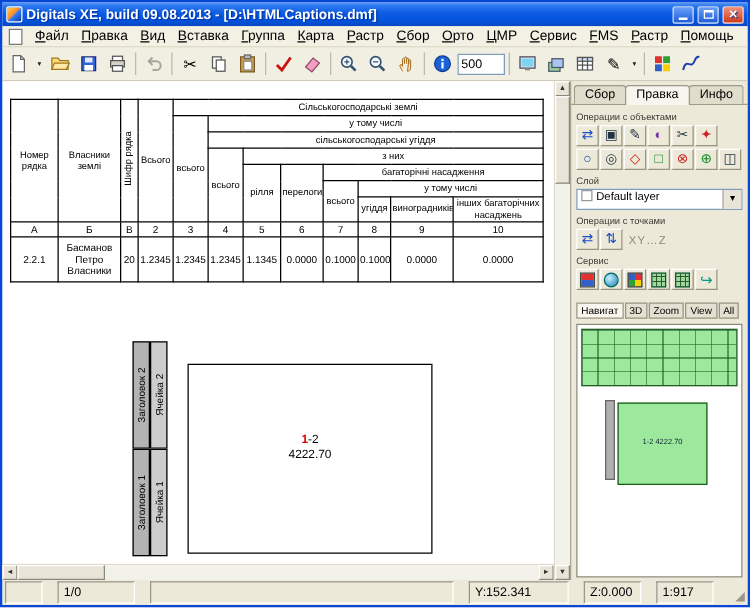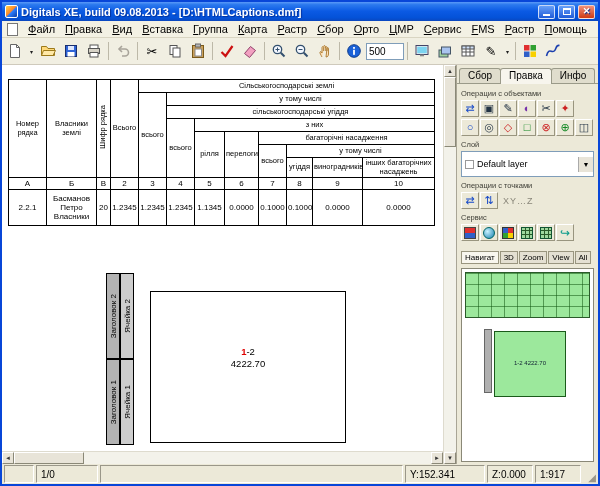--- a/index.html
+++ b/index.html
@@ -74,42 +74,42 @@
   .tabs{flex:0 0 18px;display:flex;align-items:flex-end;padding:2px 2px 0;border-bottom:1px solid #9a9a89}
   .tab{padding:1px 8px 2px;font-size:10px;border:1px solid #9a9a89;border-bottom:none;border-radius:3px 3px 0 0;background:#e0ddcd;margin-right:-1px}
   .tab.active{background:#f7f5ed;position:relative;top:1px;padding-bottom:3px;z-index:2}
   .panel-body{flex:1;display:flex;flex-direction:column;padding:3px 4px 2px;gap:2px;min-height:0}
   .sec-label{font-size:7.5px;color:#3c3c34;margin-top:2px}
   .icon-row{display:flex;gap:1px;flex-wrap:nowrap}
   .p-btn{width:18px;height:17px;display:flex;align-items:center;justify-content:center;font-size:11px;line-height:1;
     background:#ece9d8;border:1px solid;border-color:#fff #99957f #99957f #fff;color:#234;flex:0 0 auto}
   .p-blue{color:#1649c8}.p-red{color:#c22}.p-green{color:#182}.p-purple{color:#73a}
   .xyz-label{font-size:9px;color:#8a877a;align-self:center;margin-left:4px;letter-spacing:1px}
-  .combo{display:flex;align-items:center;height:26px;background:#fff;border:1px solid #7f9db9;font-size:9px}
+  .combo{display:flex;height:17px;background:#fff;border:1px solid #7f9db9;font-size:9px}
   .combo .swatch{width:9px;height:9px;border:1px solid #999;background:#fff;margin:0 3px;flex:0 0 auto}
   .combo .combo-text{flex:1;white-space:nowrap;overflow:hidden}
   .combo .combo-arrow{width:15px;height:15px;background:#e8e4d8;border-left:1px solid #aaa;display:flex;align-items:center;justify-content:center;font-size:7px;flex:0 0 auto}
   .svc-box{width:12px;height:12px;background:linear-gradient(180deg,#e03030 50%,#3060c8 50%);border:1px solid #444}
   .svc-globe{width:12px;height:12px;border-radius:50%;background:radial-gradient(circle at 35% 35%,#c8f2ff,#1880b0);border:1px solid #066}
   .svc-cube{width:12px;height:12px;border:1px solid #333;background:conic-gradient(#e03030 0 25%,#f8d000 0 50%,#30a030 0 75%,#3060c8 0)}
   .svc-grid{width:12px;height:12px;border:1px solid #153;background-color:#9ed89e;
     background-image:repeating-linear-gradient(0deg,transparent 0 3px,#2a5a2a 3px 4px),repeating-linear-gradient(90deg,transparent 0 3px,#2a5a2a 3px 4px)}
   .svc-arrow{color:#089a8a;font-size:12px;line-height:1}
   .nav-bar{display:flex;gap:1px;margin-top:8px;align-items:stretch}
   .nav-btn{font-size:8px;padding:1px 3px;border:1px solid #99957f;background:#e4e0d2;white-space:nowrap}
   .nav-btn.first{background:#f8f6ee}
   .nav-map{flex:1;background:#fff;border:1px solid #8a8877;position:relative;margin-top:2px;overflow:hidden}
   .nav-table{position:absolute;left:3px;top:3px;right:3px;height:46px;border:1px solid #2a5a2a;background-color:#9ce89c;
     background-image:repeating-linear-gradient(0deg,transparent 0 10px,rgba(20,90,20,.55) 10px 11px),repeating-linear-gradient(90deg,transparent 0 12px,rgba(20,90,20,.55) 12px 13px)}
   .nav-strip{position:absolute;left:22px;top:60px;width:8px;height:64px;background:#b0b0b0;border:1px solid #666}
   .nav-parcel{position:absolute;left:32px;top:62px;width:72px;height:66px;background:#9ce89c;border:1px solid #1a5a1a;
     display:flex;align-items:center;justify-content:center;text-align:center;font-size:6px;color:#123;line-height:1.2}
 
   
-  .statusbar{flex:0 0 20px;display:flex;gap:2px;padding:1px 2px;background:#ece9d8;font-size:10px;align-items:stretch}
+  .statusbar{flex:0 0 20px;display:flex;gap:12px;padding:1px 2px;background:#ece9d8;font-size:10px;align-items:stretch}
   .st-cell{border:1px solid;border-color:#9a9789 #fff #fff #9a9789;display:flex;align-items:center;padding:0 4px;white-space:nowrap}
   .st-0{width:30px}.st-counter{width:62px}.st-main{flex:1}
   .st-x{width:80px}.st-y{width:80px}.st-z{width:46px}.st-scale{width:46px}
   .grip{width:13px;display:flex;align-items:flex-end;justify-content:flex-end;color:#9a9789;font-size:10px;line-height:1}
 
   svg{display:block}
 </style>
 </head>
 <body>
 

